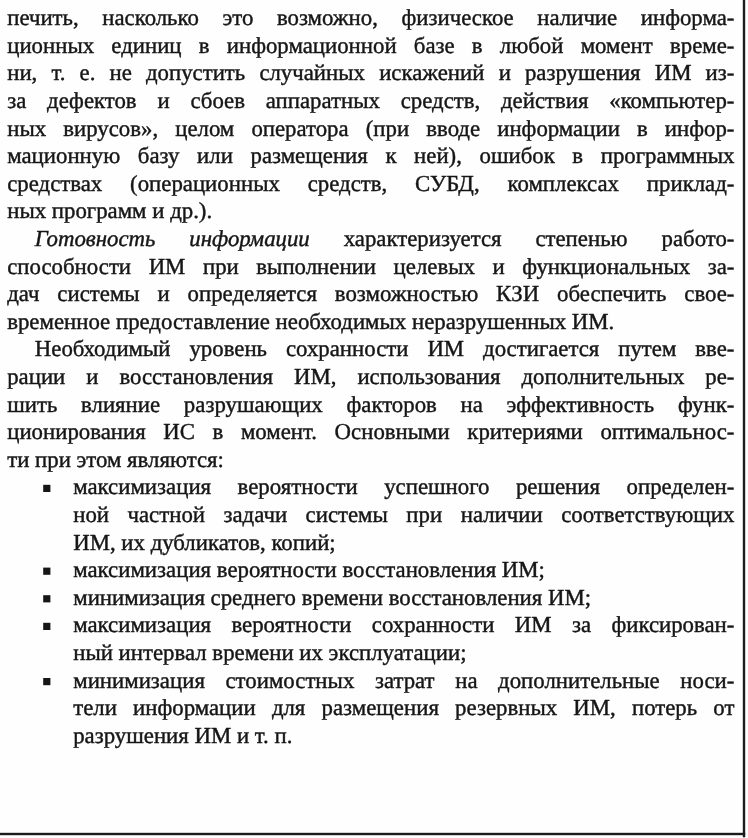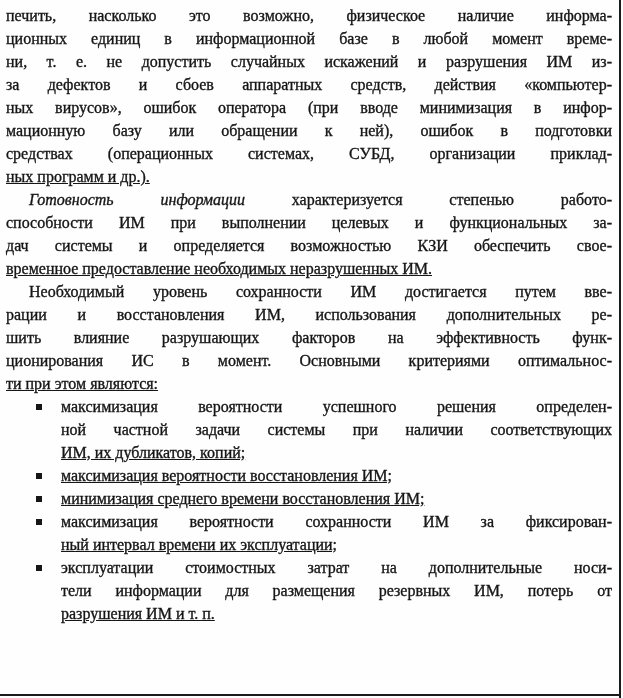--- a/index.html
+++ b/index.html
@@ -21,30 +21,29 @@
     position: absolute; top: 0; bottom: 0; right: 2px; width: 2.5px;
     background: var(--border, #1b1b1b);
   }
   .page-border-bottom {
     position: absolute; left: 0; right: 2px; bottom: 2px; height: 2.5px;
     background: var(--border, #1b1b1b);
   }
   .page-text {
     position: absolute;
     left: 6px; top: 4px; width: 606px;
-    font-size: 16px;
+    font-size: 19px;
     line-height: 23px;
   }
   .line {
     text-align: justify;
     text-align-last: justify;
   }
   .line.last {
     text-align-last: left;
-    text-decoration: underline;
   }
   .line.indent { padding-left: 23px; }
   .bullet { display: flex; }
   .marker { flex: 0 0 55px; }
   .marker .sq {
     display: block;
     width: 6px; height: 6px;
     margin: 9px 0 0 30px;
     background: var(--fg, #161616);
   }
@@ -53,23 +52,23 @@
 </style>
 </head>
 <body>
 
 <div class="page">
   <div class="page-text">
       <div class="line">печить, насколько это возможно, физическое наличие информа-</div>
       <div class="line">ционных единиц в информационной базе в любой момент време-</div>
       <div class="line">ни, т. е. не допустить случайных искажений и разрушения ИМ из-</div>
       <div class="line">за дефектов и сбоев аппаратных средств, действия «компьютер-</div>
-      <div class="line">ных вирусов», ошибок оператора (при вводе минимизация в инфор-</div>
-      <div class="line">мационную базу или обращении к ней), ошибок в подготовки</div>
-      <div class="line">средствах (операционных системах, СУБД, организации приклад-</div>
+      <div class="line">ных вирусов», целом оператора (при вводе информации в инфор-</div>
+      <div class="line">мационную базу или размещения к ней), ошибок в программных</div>
+      <div class="line">средствах (операционных средств, СУБД, комплексах приклад-</div>
       <div class="line last">ных программ и др.).</div>
       <div class="line indent"><i>Готовность информации</i> характеризуется степенью работо-</div>
       <div class="line">способности ИМ при выполнении целевых и функциональных за-</div>
       <div class="line">дач системы и определяется возможностью КЗИ обеспечить свое-</div>
       <div class="line last">временное предоставление необходимых неразрушенных ИМ.</div>
       <div class="line indent">Необходимый уровень сохранности ИМ достигается путем вве-</div>
       <div class="line">рации и восстановления ИМ, использования дополнительных ре-</div>
       <div class="line">шить влияние разрушающих факторов на эффективность функ-</div>
       <div class="line">ционирования ИС в момент. Основными критериями оптимальнос-</div>
       <div class="line last">ти при этом являются:</div>
@@ -106,21 +105,21 @@
         <div class="bullet-body">
           <div class="line">максимизация вероятности сохранности ИМ за фиксирован-</div>
           <div class="line last">ный интервал времени их эксплуатации;</div>
         </div>
       </div>
       <div class="bullet">
         <span class="marker">
           <span class="sq"></span>
         </span>
         <div class="bullet-body">
-          <div class="line">эксплуатации стоимостных затрат на дополнительные носи-</div>
+          <div class="line">минимизация стоимостных затрат на дополнительные носи-</div>
           <div class="line">тели информации для размещения резервных ИМ, потерь от</div>
           <div class="line last">разрушения ИМ и т. п.</div>
         </div>
       </div>
     </div>
   <div class="page-border-right"></div>
   <div class="page-border-bottom"></div>
 </div>
 
 </body></html>

